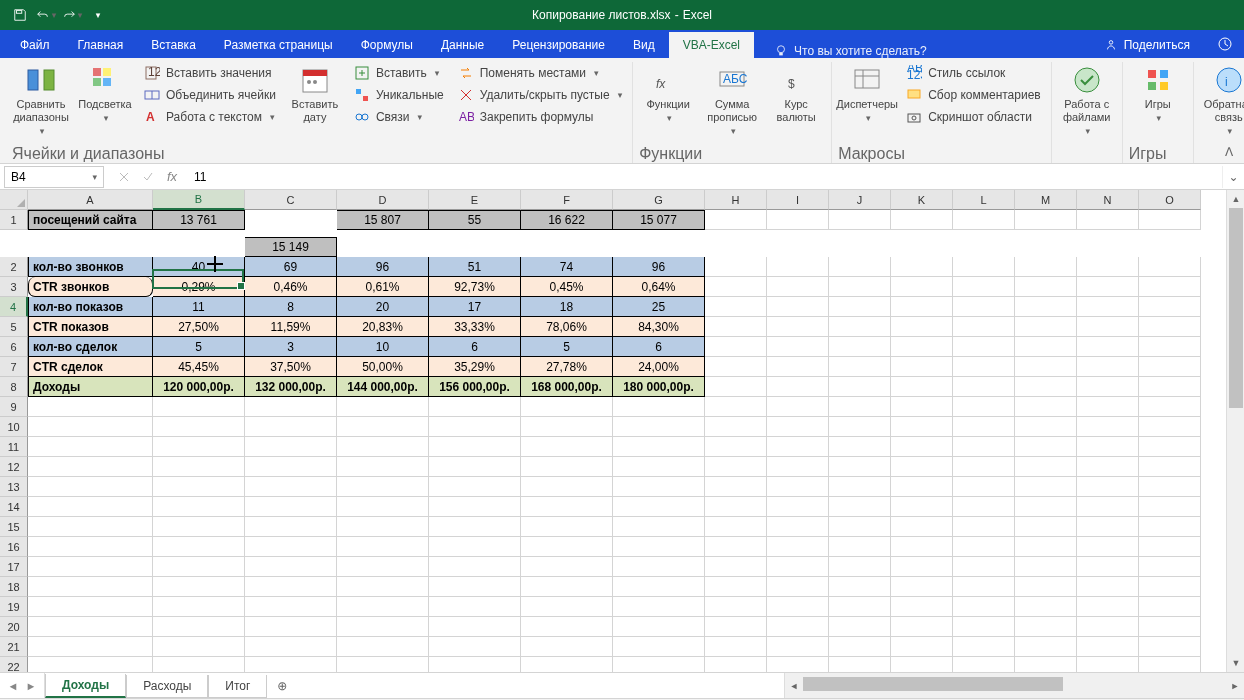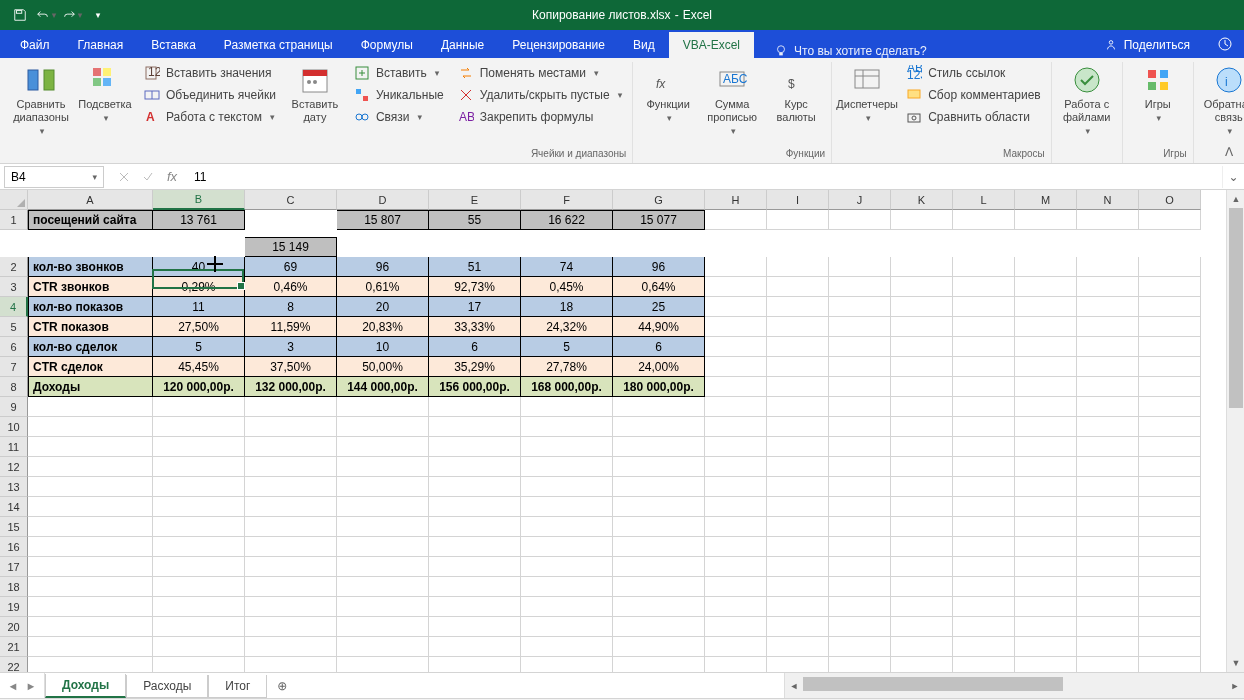--- a/index.html
+++ b/index.html
@@ -18,21 +18,21 @@
 .tab.file{background:transparent}
 .tab.active{background:#f3f3f3;color:#217346;font-weight:400}
 .tell-me{margin-left:20px;display:flex;align-items:center;gap:6px;opacity:.9;font-size:12px}
 .tell-me svg{width:14px;height:14px;fill:#fff}
 .share{margin-left:auto;margin-right:10px;display:flex;align-items:center;gap:6px;padding:6px 10px}
 .history-btn{width:30px;height:28px;display:flex;align-items:center;justify-content:center;margin-right:4px}
 .ribbon{height:106px;background:#f3f3f3;border-bottom:1px solid #d4d4d4;display:flex;align-items:stretch;padding:4px 6px 0 6px;position:relative}
 .ribbon-group{display:flex;flex-direction:column;align-items:center;padding:0 6px;border-right:1px solid #e1e1e1;position:relative}
 .ribbon-group:last-child{border-right:none}
 .group-body{display:flex;align-items:flex-start;gap:6px;flex:1}
-.group-label{font-size:10px;color:#666;height:18px;line-height:18px;text-align:right;width:100%}
+.group-label{font-size:16px;color:#666;height:18px;line-height:18px;text-align:left;width:100%}
 .big-btn{display:flex;flex-direction:column;align-items:center;justify-content:flex-start;width:58px;padding-top:2px;gap:2px}
 .big-btn svg{width:32px;height:32px}
 .big-btn .lbl{font-size:11px;text-align:center;line-height:13px;color:#444}
 .small-stack{display:flex;flex-direction:column;gap:4px;padding-top:2px}
 .small-btn{display:flex;align-items:center;gap:6px;padding:1px 4px;color:#444;white-space:nowrap}
 .small-btn svg{width:16px;height:16px;flex-shrink:0}
 .caret{font-size:9px;color:#666;margin-left:2px}
 .ribbon-collapse{position:absolute;right:6px;bottom:2px;width:18px;height:18px;display:flex;align-items:center;justify-content:center;color:#666}
 .fbar{height:26px;background:#fff;border-bottom:1px solid #d4d4d4;display:flex;align-items:center}
 .namebox{width:100px;height:22px;border:1px solid #ccc;margin:0 4px;padding:0 6px;display:flex;align-items:center;justify-content:space-between;background:#fff}
@@ -305,21 +305,21 @@
             <svg viewBox="0 0 16 16">
               <rect x="2" y="3" width="12" height="8" fill="#ffe082" stroke="#f9a825"></rect>
             </svg>
             <span>Сбор комментариев</span>
           </div>
         <div class="small-btn">
             <svg viewBox="0 0 16 16">
               <rect x="2" y="5" width="12" height="8" fill="none" stroke="#555"></rect>
               <circle cx="8" cy="9" r="2" fill="none" stroke="#555"></circle>
             </svg>
-            <span>Сравнить области</span>
+            <span>Скриншот области</span>
           </div>
       </div>
     </div>
     <div class="group-label">Макросы</div>
   </div>
 
   <div class="ribbon-group">
     <div class="group-body">
       <div class="big-btn">
           <svg viewBox="0 0 32 32">
@@ -434,21 +434,21 @@
       <div class="cell r-blue c tbr" style="border-right: 1px solid rgb(0, 0, 0); border-bottom: 1px solid rgb(0, 0, 0);">96</div>
       <div class="cell"></div>
       <div class="cell"></div>
       <div class="cell"></div>
       <div class="cell"></div>
       <div class="cell"></div>
       <div class="cell"></div>
       <div class="cell"></div>
       <div class="cell"></div>
       <div class="rowh">3</div>
-      <div class="cell r-yel h tbl" style="border-right: 1px solid rgb(0, 0, 0); border-bottom: 1px solid rgb(0, 0, 0); border-left: 1px solid rgb(0, 0, 0);">CTR звонков</div>
+      <div class="cell r-yel h tbl" style="border-right: 1px solid rgb(0, 0, 0); border-bottom: 1px solid rgb(0, 0, 0); border-left: 1px solid rgb(0, 0, 0); border-radius: 7px;">CTR звонков</div>
       <div class="cell r-yel c" style="border-right: 1px solid rgb(0, 0, 0); border-bottom: 1px solid rgb(0, 0, 0);">0,29%</div>
       <div class="cell r-yel c" style="border-right: 1px solid rgb(0, 0, 0); border-bottom: 1px solid rgb(0, 0, 0);">0,46%</div>
       <div class="cell r-yel c" style="border-right: 1px solid rgb(0, 0, 0); border-bottom: 1px solid rgb(0, 0, 0);">0,61%</div>
       <div class="cell r-yel c" style="border-right: 1px solid rgb(0, 0, 0); border-bottom: 1px solid rgb(0, 0, 0);">92,73%</div>
       <div class="cell r-yel c" style="border-right: 1px solid rgb(0, 0, 0); border-bottom: 1px solid rgb(0, 0, 0);">0,45%</div>
       <div class="cell r-yel c tbr" style="border-right: 1px solid rgb(0, 0, 0); border-bottom: 1px solid rgb(0, 0, 0);">0,64%</div>
       <div class="cell"></div>
       <div class="cell"></div>
       <div class="cell"></div>
       <div class="cell"></div>
@@ -471,22 +471,22 @@
       <div class="cell"></div>
       <div class="cell"></div>
       <div class="cell"></div>
       <div class="cell"></div>
       <div class="rowh">5</div>
       <div class="cell r-yel h tbl" style="border-right: 1px solid rgb(0, 0, 0); border-bottom: 1px solid rgb(0, 0, 0); border-left: 1px solid rgb(0, 0, 0);">CTR показов</div>
       <div class="cell r-yel c" style="border-right: 1px solid rgb(0, 0, 0); border-bottom: 1px solid rgb(0, 0, 0);">27,50%</div>
       <div class="cell r-yel c" style="border-right: 1px solid rgb(0, 0, 0); border-bottom: 1px solid rgb(0, 0, 0);">11,59%</div>
       <div class="cell r-yel c" style="border-right: 1px solid rgb(0, 0, 0); border-bottom: 1px solid rgb(0, 0, 0);">20,83%</div>
       <div class="cell r-yel c" style="border-right: 1px solid rgb(0, 0, 0); border-bottom: 1px solid rgb(0, 0, 0);">33,33%</div>
-      <div class="cell r-yel c" style="border-right: 1px solid rgb(0, 0, 0); border-bottom: 1px solid rgb(0, 0, 0);">24,32%</div>
-      <div class="cell r-yel c tbr" style="border-right: 1px solid rgb(0, 0, 0); border-bottom: 1px solid rgb(0, 0, 0);">44,90%</div>
+      <div class="cell r-yel c" style="border-right: 1px solid rgb(0, 0, 0); border-bottom: 1px solid rgb(0, 0, 0);">78,06%</div>
+      <div class="cell r-yel c tbr" style="border-right: 1px solid rgb(0, 0, 0); border-bottom: 1px solid rgb(0, 0, 0);">84,30%</div>
       <div class="cell"></div>
       <div class="cell"></div>
       <div class="cell"></div>
       <div class="cell"></div>
       <div class="cell"></div>
       <div class="cell"></div>
       <div class="cell"></div>
       <div class="cell"></div>
       <div class="rowh">6</div>
       <div class="cell r-blue h tbl" style="border-right: 1px solid rgb(0, 0, 0); border-bottom: 1px solid rgb(0, 0, 0); border-left: 1px solid rgb(0, 0, 0);">кол-во сделок</div>

